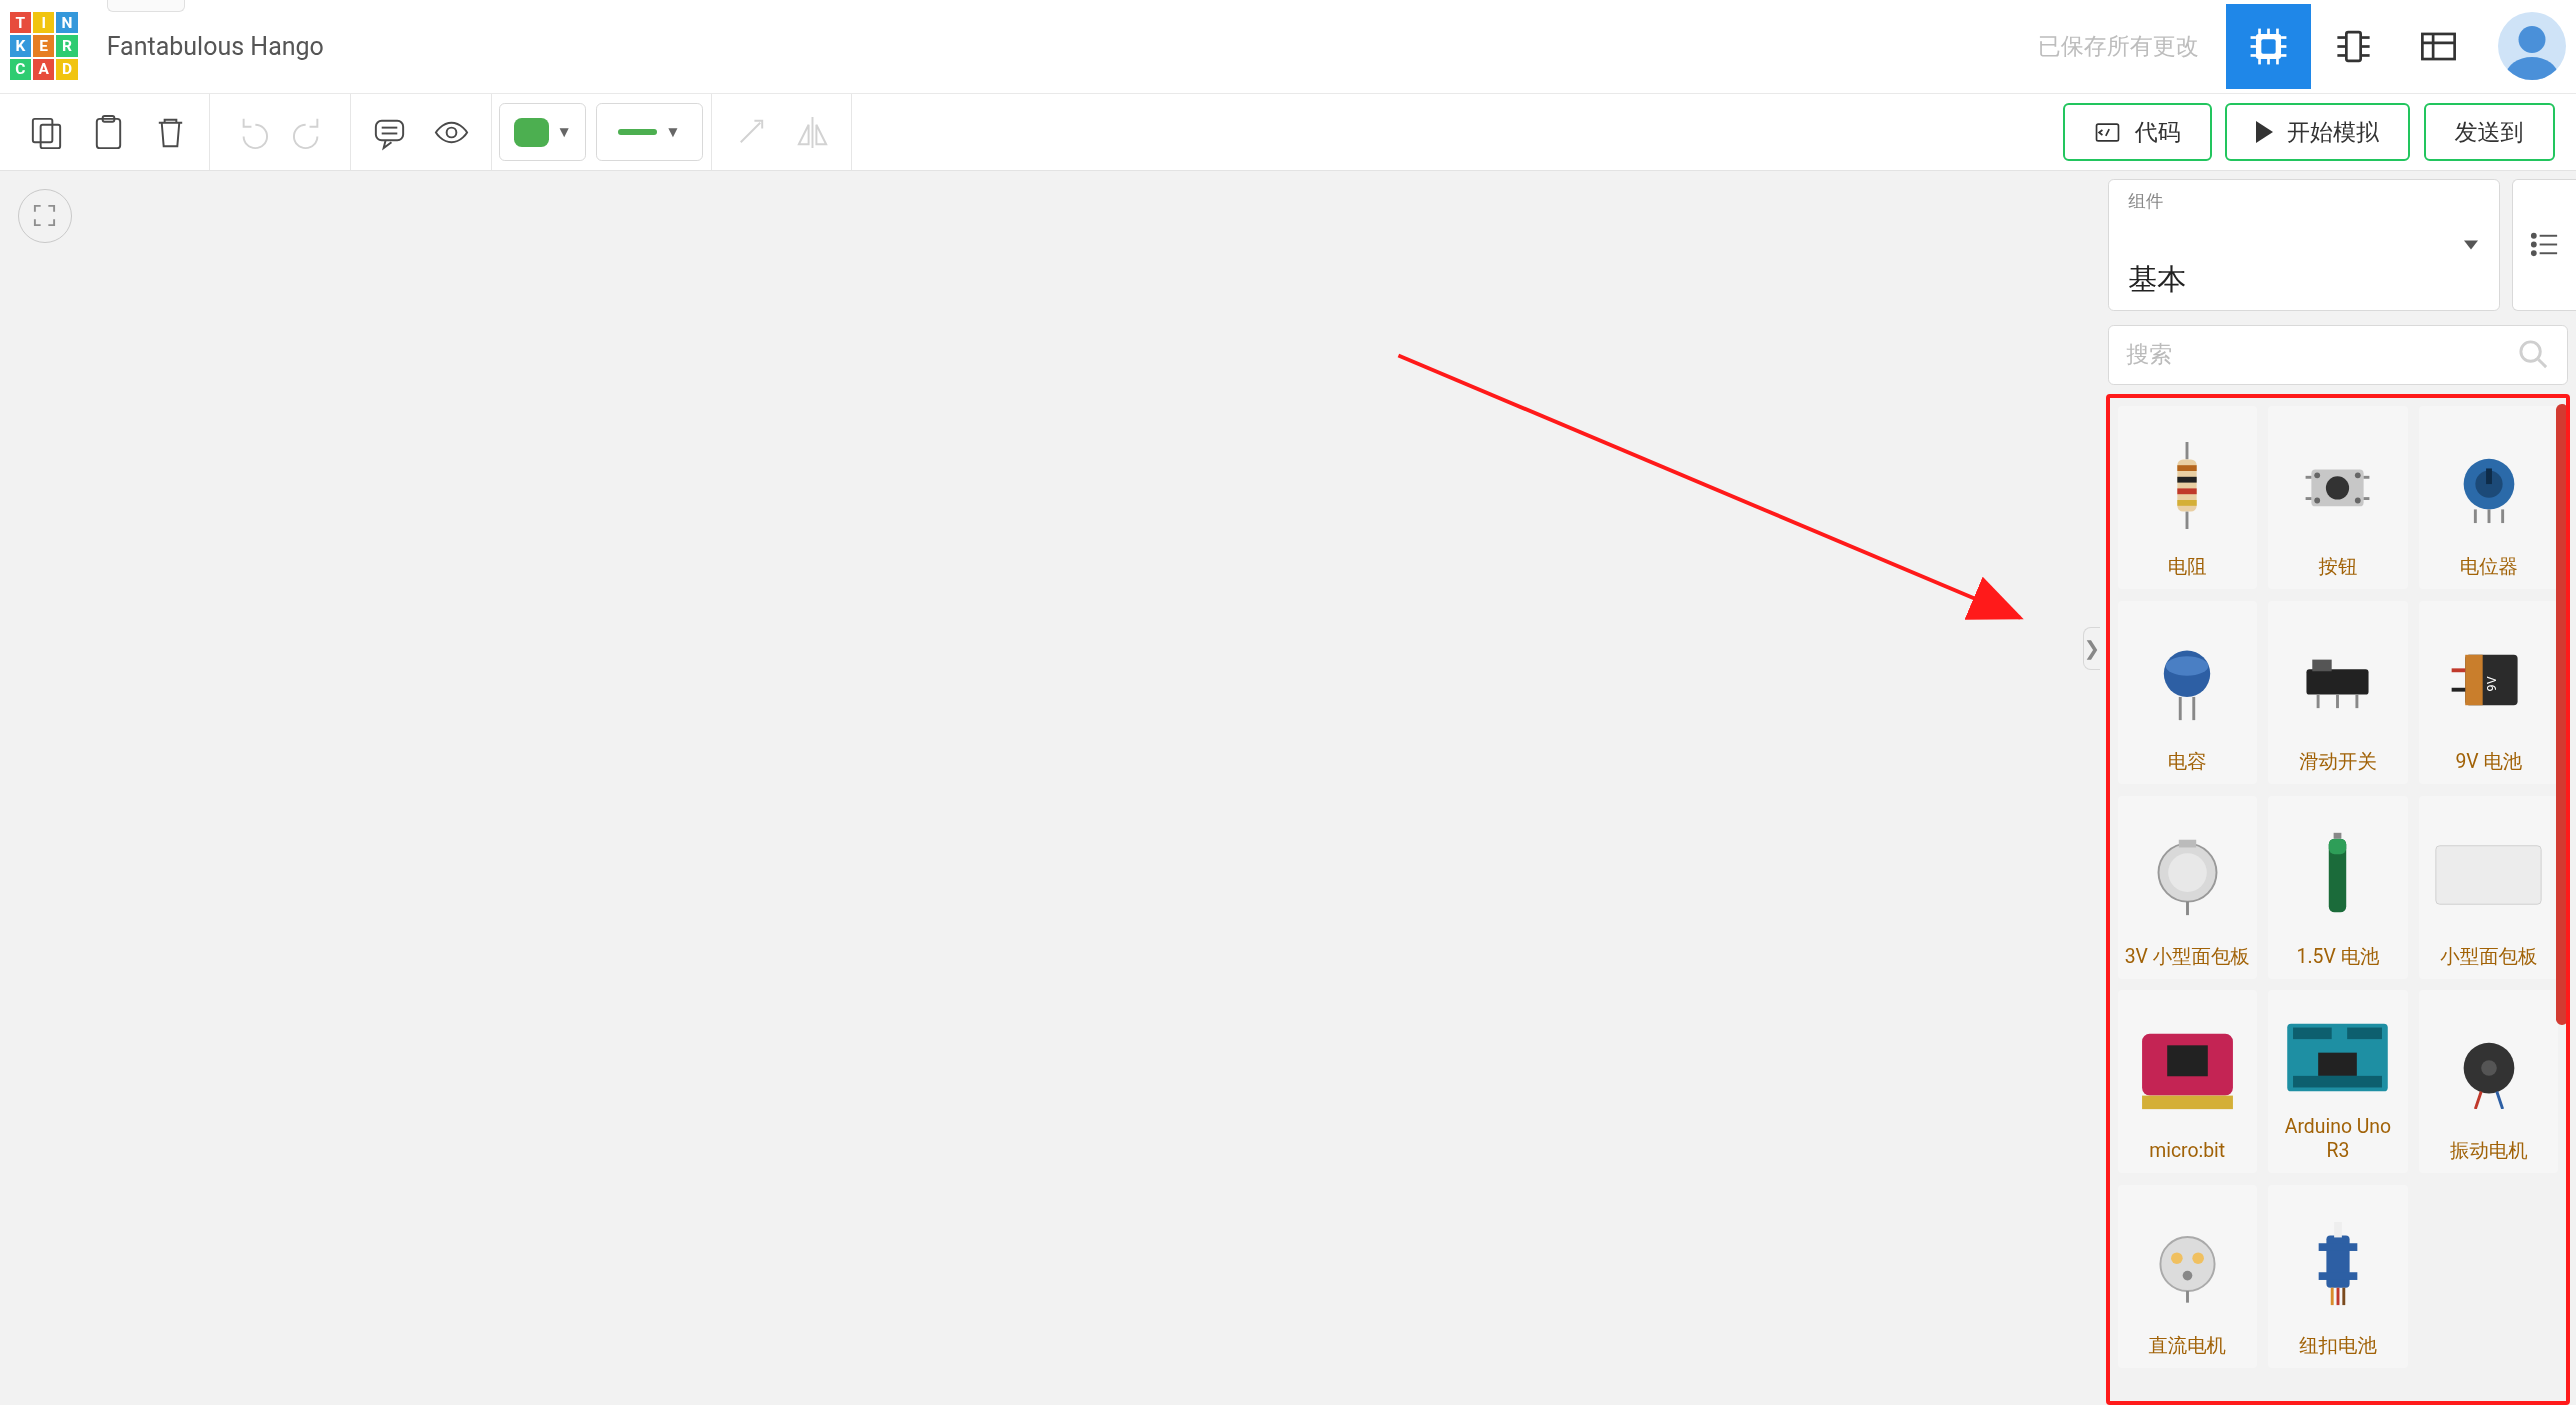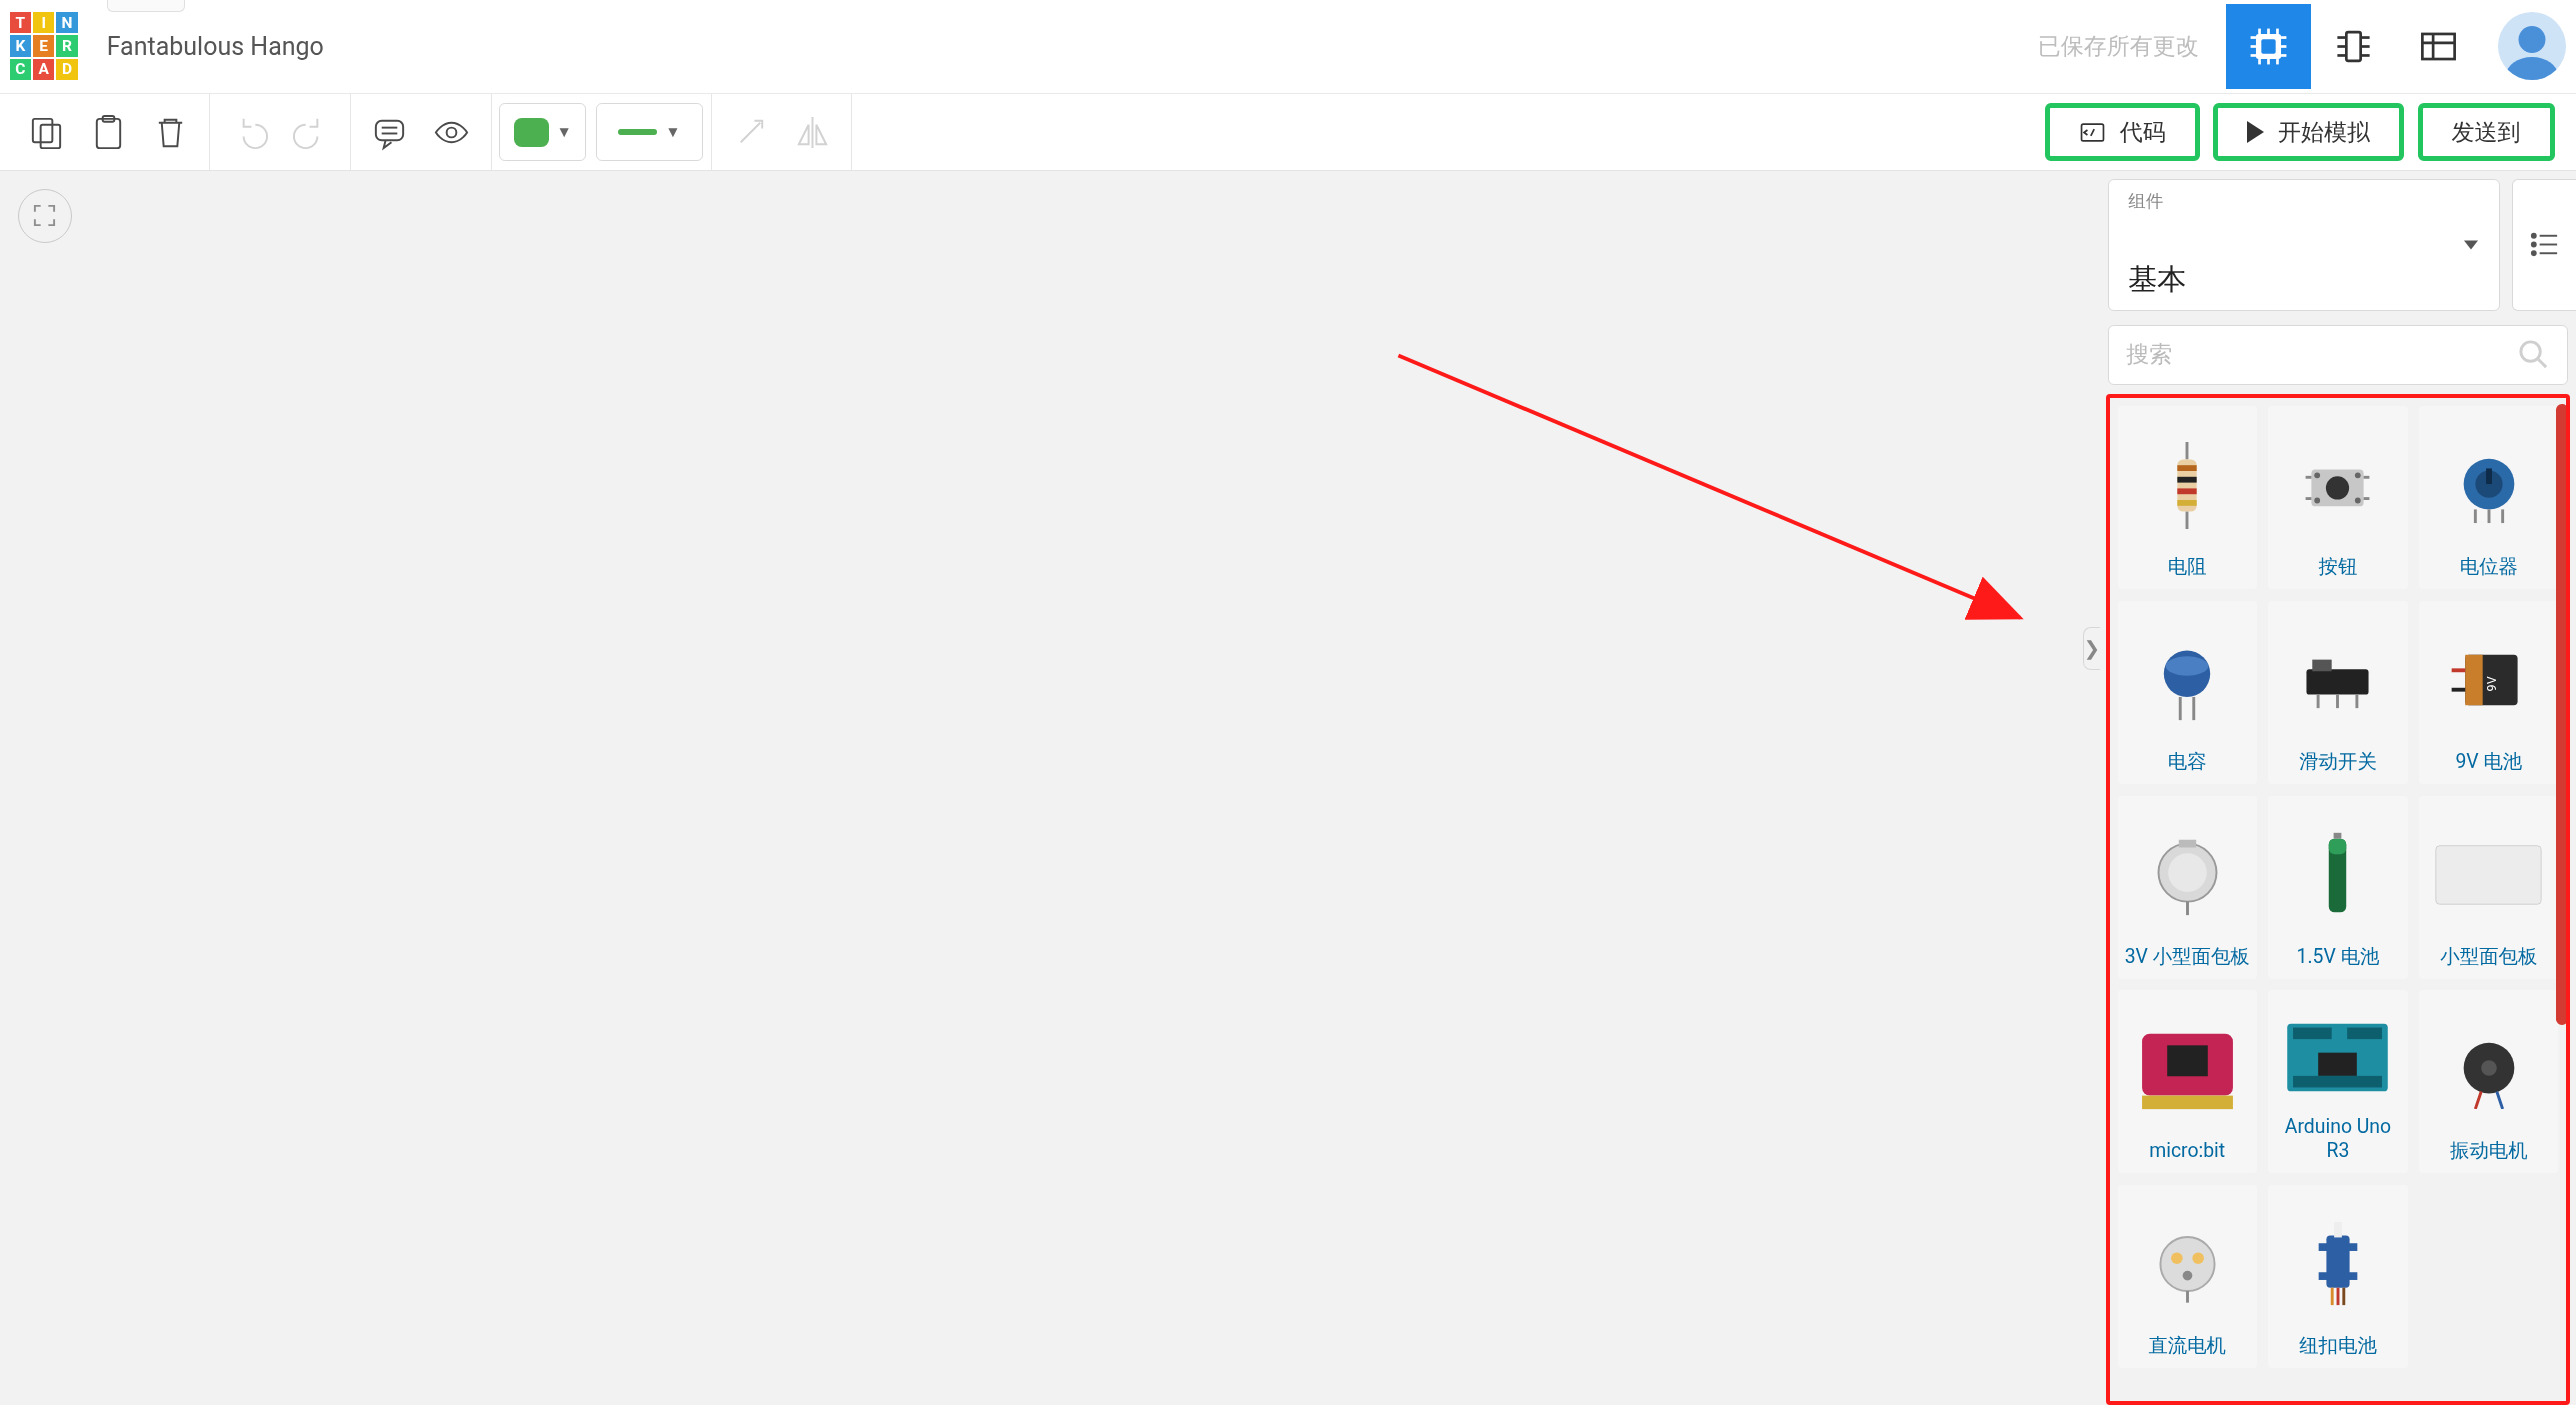--- a/index.html
+++ b/index.html
@@ -29,21 +29,21 @@
   .tool-btn{width:62px;height:58px;border-radius:5.8px;display:flex;align-items:center;justify-content:center;cursor:pointer;color:#4a4a4a;}
   .tool-btn svg{width:39px;height:39px;stroke:#4a4a4a;fill:none;stroke-width:2;}
   .tool-btn.ghost svg{stroke:#d2d2d2;}
   .color-swatch{width:35px;height:29px;border-radius:7.8px;background:#4caf50;}
   .dropdown-caret{font-size:15.5px;color:#666;margin-left:7.8px;}
   .wire-swatch{display:flex;align-items:center}
   .wire-swatch .dash{width:39px;height:5.8px;background:#4caf50;border-radius:2.9px}
 
   .toolbar-spacer{flex:1}
   .right-actions{display:flex;gap:13.6px;padding-right:13.6px;align-items:center;}
-  .btn{background:#fff;border:5px solid #22c55e;border-radius:5.8px;height:58px;padding:0 29px;font-size:23px;color:#333;display:flex;align-items:center;gap:13.6px;cursor:pointer;}
+  .btn{background:#fff;border:2px solid #22c55e;border-radius:5.8px;height:58px;padding:0 29px;font-size:23px;color:#333;display:flex;align-items:center;gap:13.6px;cursor:pointer;}
   .btn svg{width:27px;height:27px;}
   .btn .play{width:0;height:0;border-left:17.5px solid #333;border-top:11.7px solid transparent;border-bottom:11.7px solid transparent;}
 
   
   .workspace{position:absolute;top:171px;left:0;right:0;bottom:0;background:#f2f2f2;}
   .fs-btn{position:absolute;top:17.5px;left:17.5px;width:54px;height:54px;border:1.9px solid #c9c9c9;border-radius:50%;background:#f2f2f2;display:flex;align-items:center;justify-content:center;cursor:pointer;}
   .fs-btn svg{width:25px;height:25px;stroke:#8f8f8f;fill:none;stroke-width:2;}
 
   
   .anno-arrow{position:absolute;top:165px;left:1379px;pointer-events:none;}
@@ -63,21 +63,21 @@
   .search-box input{flex:1;border:none;outline:none;font-size:23px;color:#333;background:transparent;}
   .search-box input::placeholder{color:#bbb;}
   .search-box .mag{width:33px;height:33px;}
   .search-box .mag circle{stroke:#cfcfcf;fill:none;stroke-width:3;}
   .search-box .mag line{stroke:#cfcfcf;stroke-width:3;}
 
   .parts-wrap{position:relative;border:4.9px solid #ff1a1a;border-radius:3.9px;margin:3.9px 5.8px 0 5.8px;flex:1;overflow:hidden;padding:7.8px 7.8px 0 7.8px;}
   .parts-grid{display:grid;grid-template-columns:repeat(3,1fr);gap:11.7px;}
   .part{background:#f6f6f6;border-radius:3.9px;display:flex;flex-direction:column;align-items:center;justify-content:flex-end;cursor:pointer;height:183px;padding:9.7px 5.8px;}
   .part .thumb{flex:1;display:flex;align-items:center;justify-content:center;width:100%;}
-  .part .label{font-size:19.4px;color:#0369a1;text-align:center;line-height:1.25;}
+  .part .label{font-size:19.4px;color:#a16207;text-align:center;line-height:1.25;}
   .parts-scrollbar{position:absolute;right:-1.9px;top:5.8px;width:11.7px;height:621px;background:#d33a31;border-radius:5.8px;}
   .panel-tab{position:absolute;left:-17.5px;top:456px;width:17.5px;height:43px;background:#f2f2f2;border:1px solid #d7d7d7;border-right:none;border-radius:7.8px 0 0 7.8px;display:flex;align-items:center;justify-content:center;color:#888;font-size:19.4px;}
 </style>
 </head>
 <body>
 
 <div class="topbar">
   <div class="title-tab"></div>
   <div class="logo">
     <span class="r">T</span>

